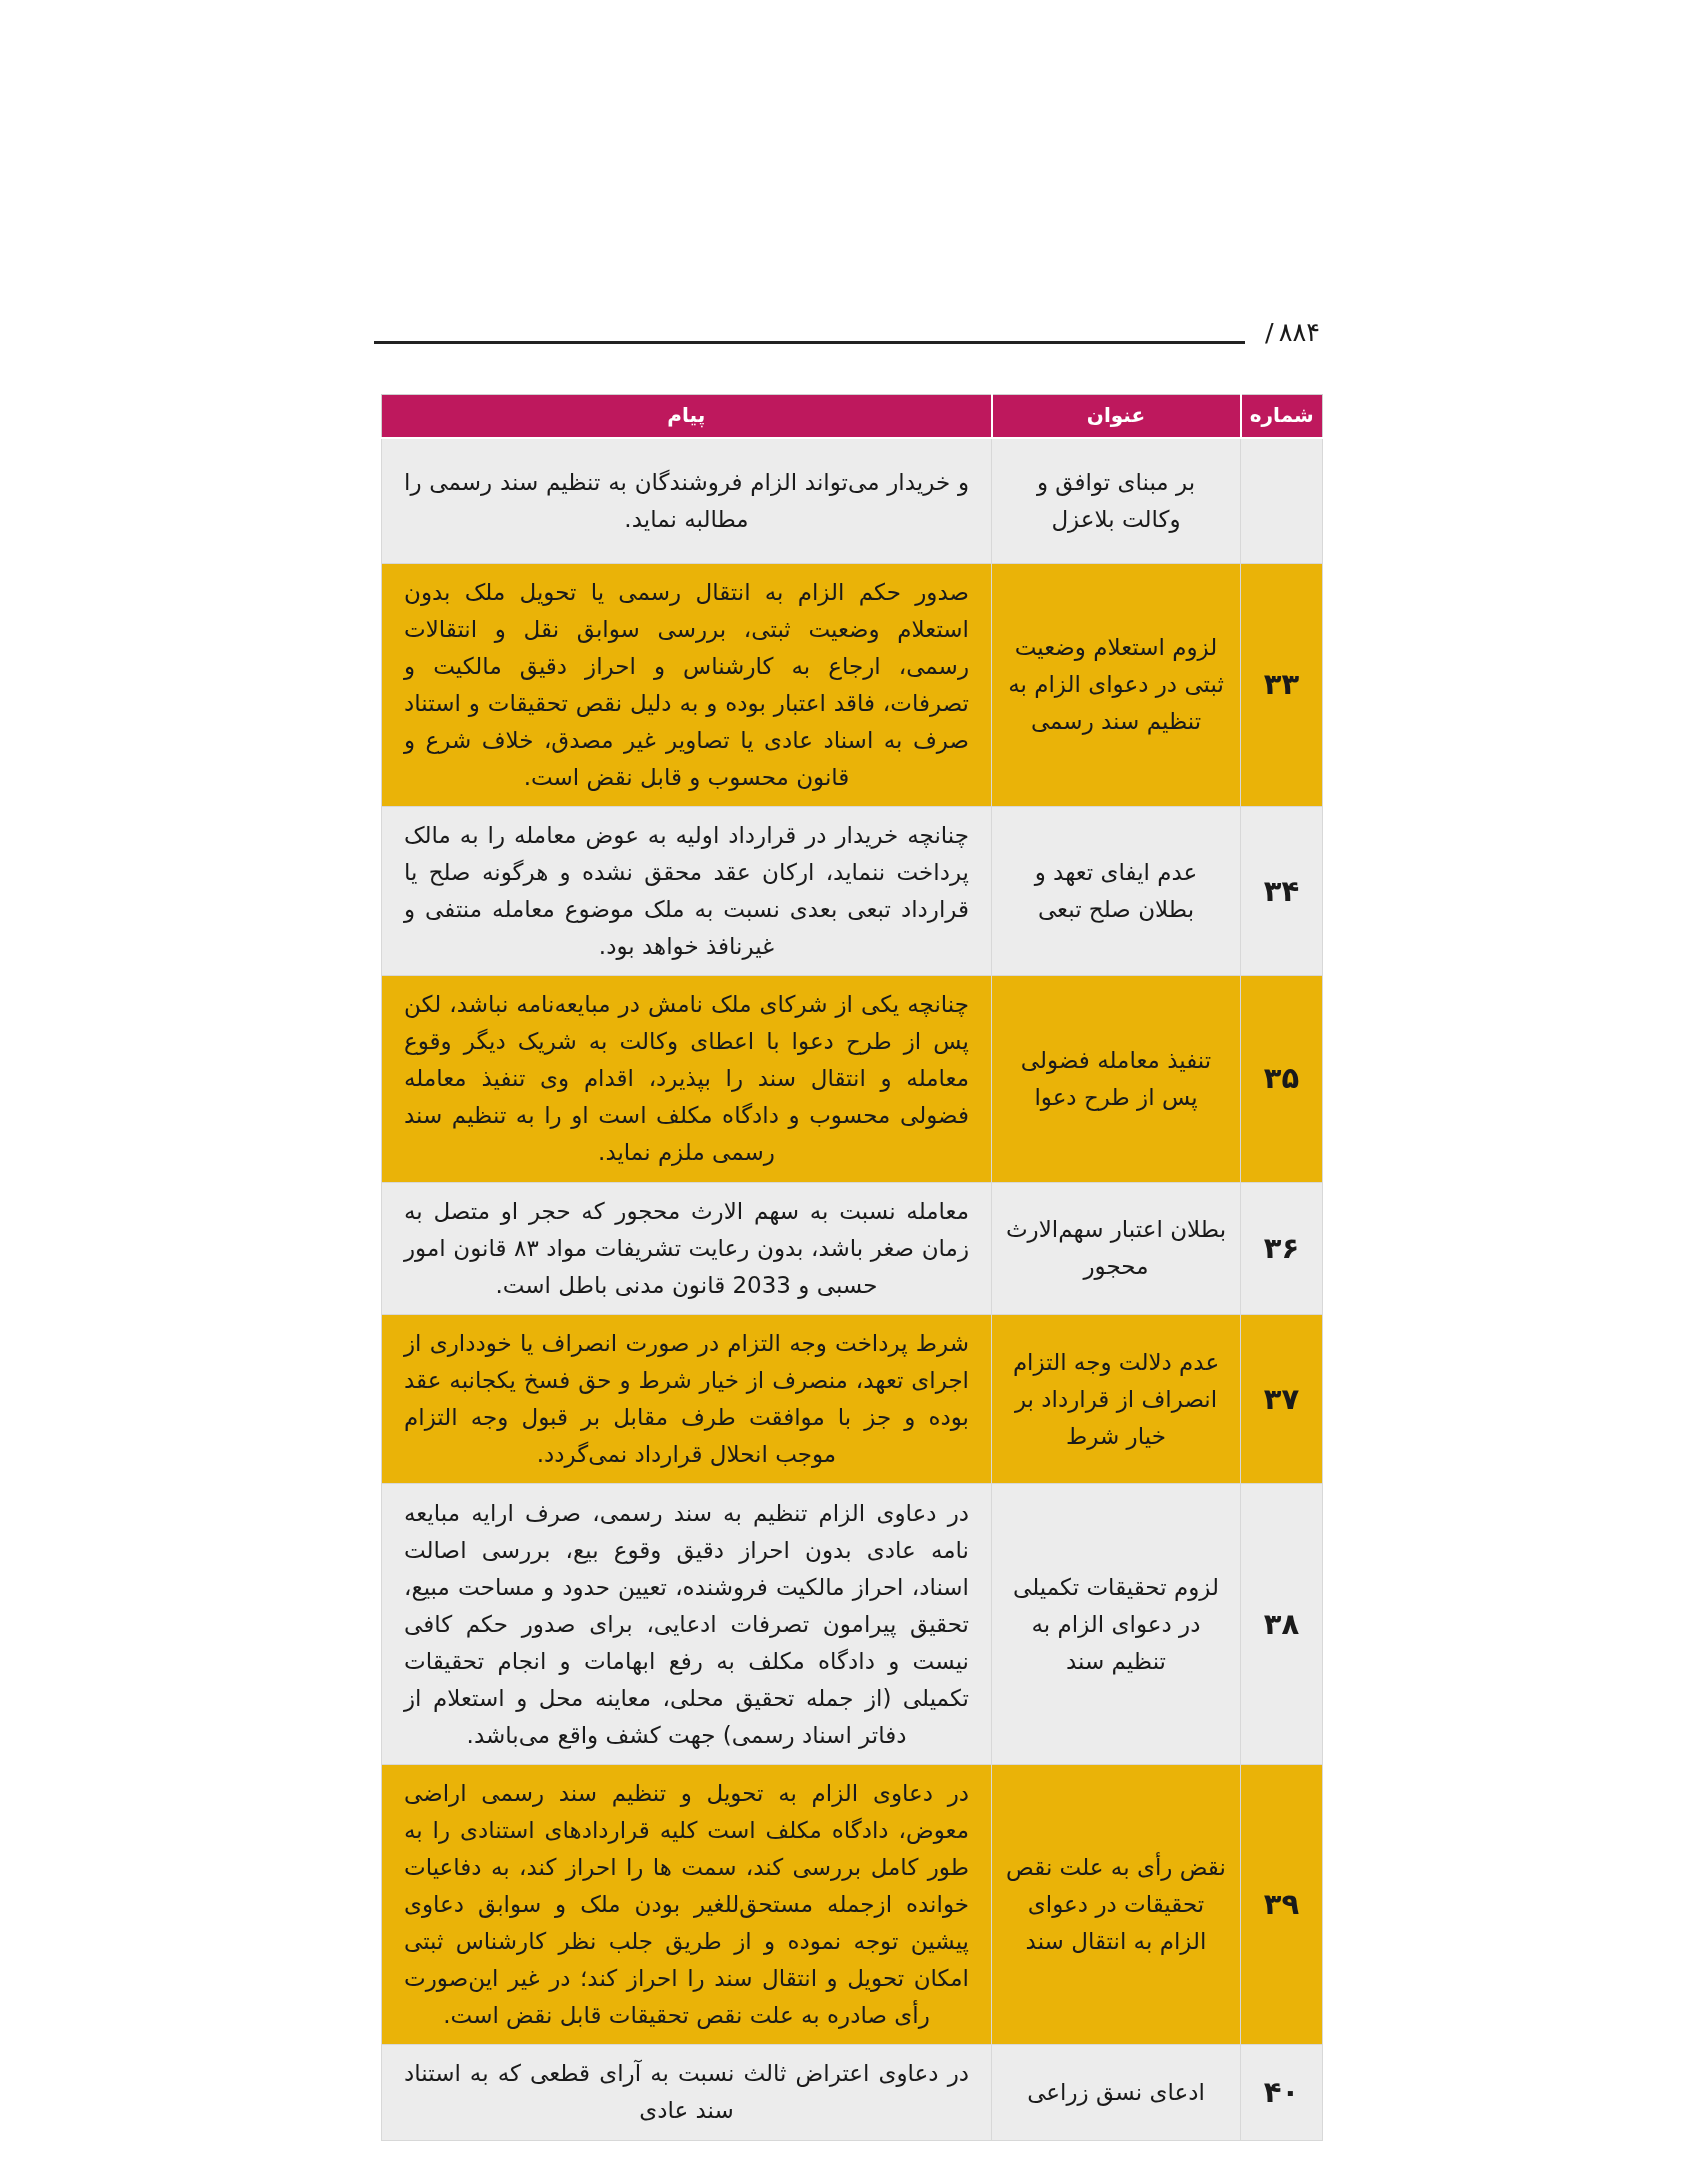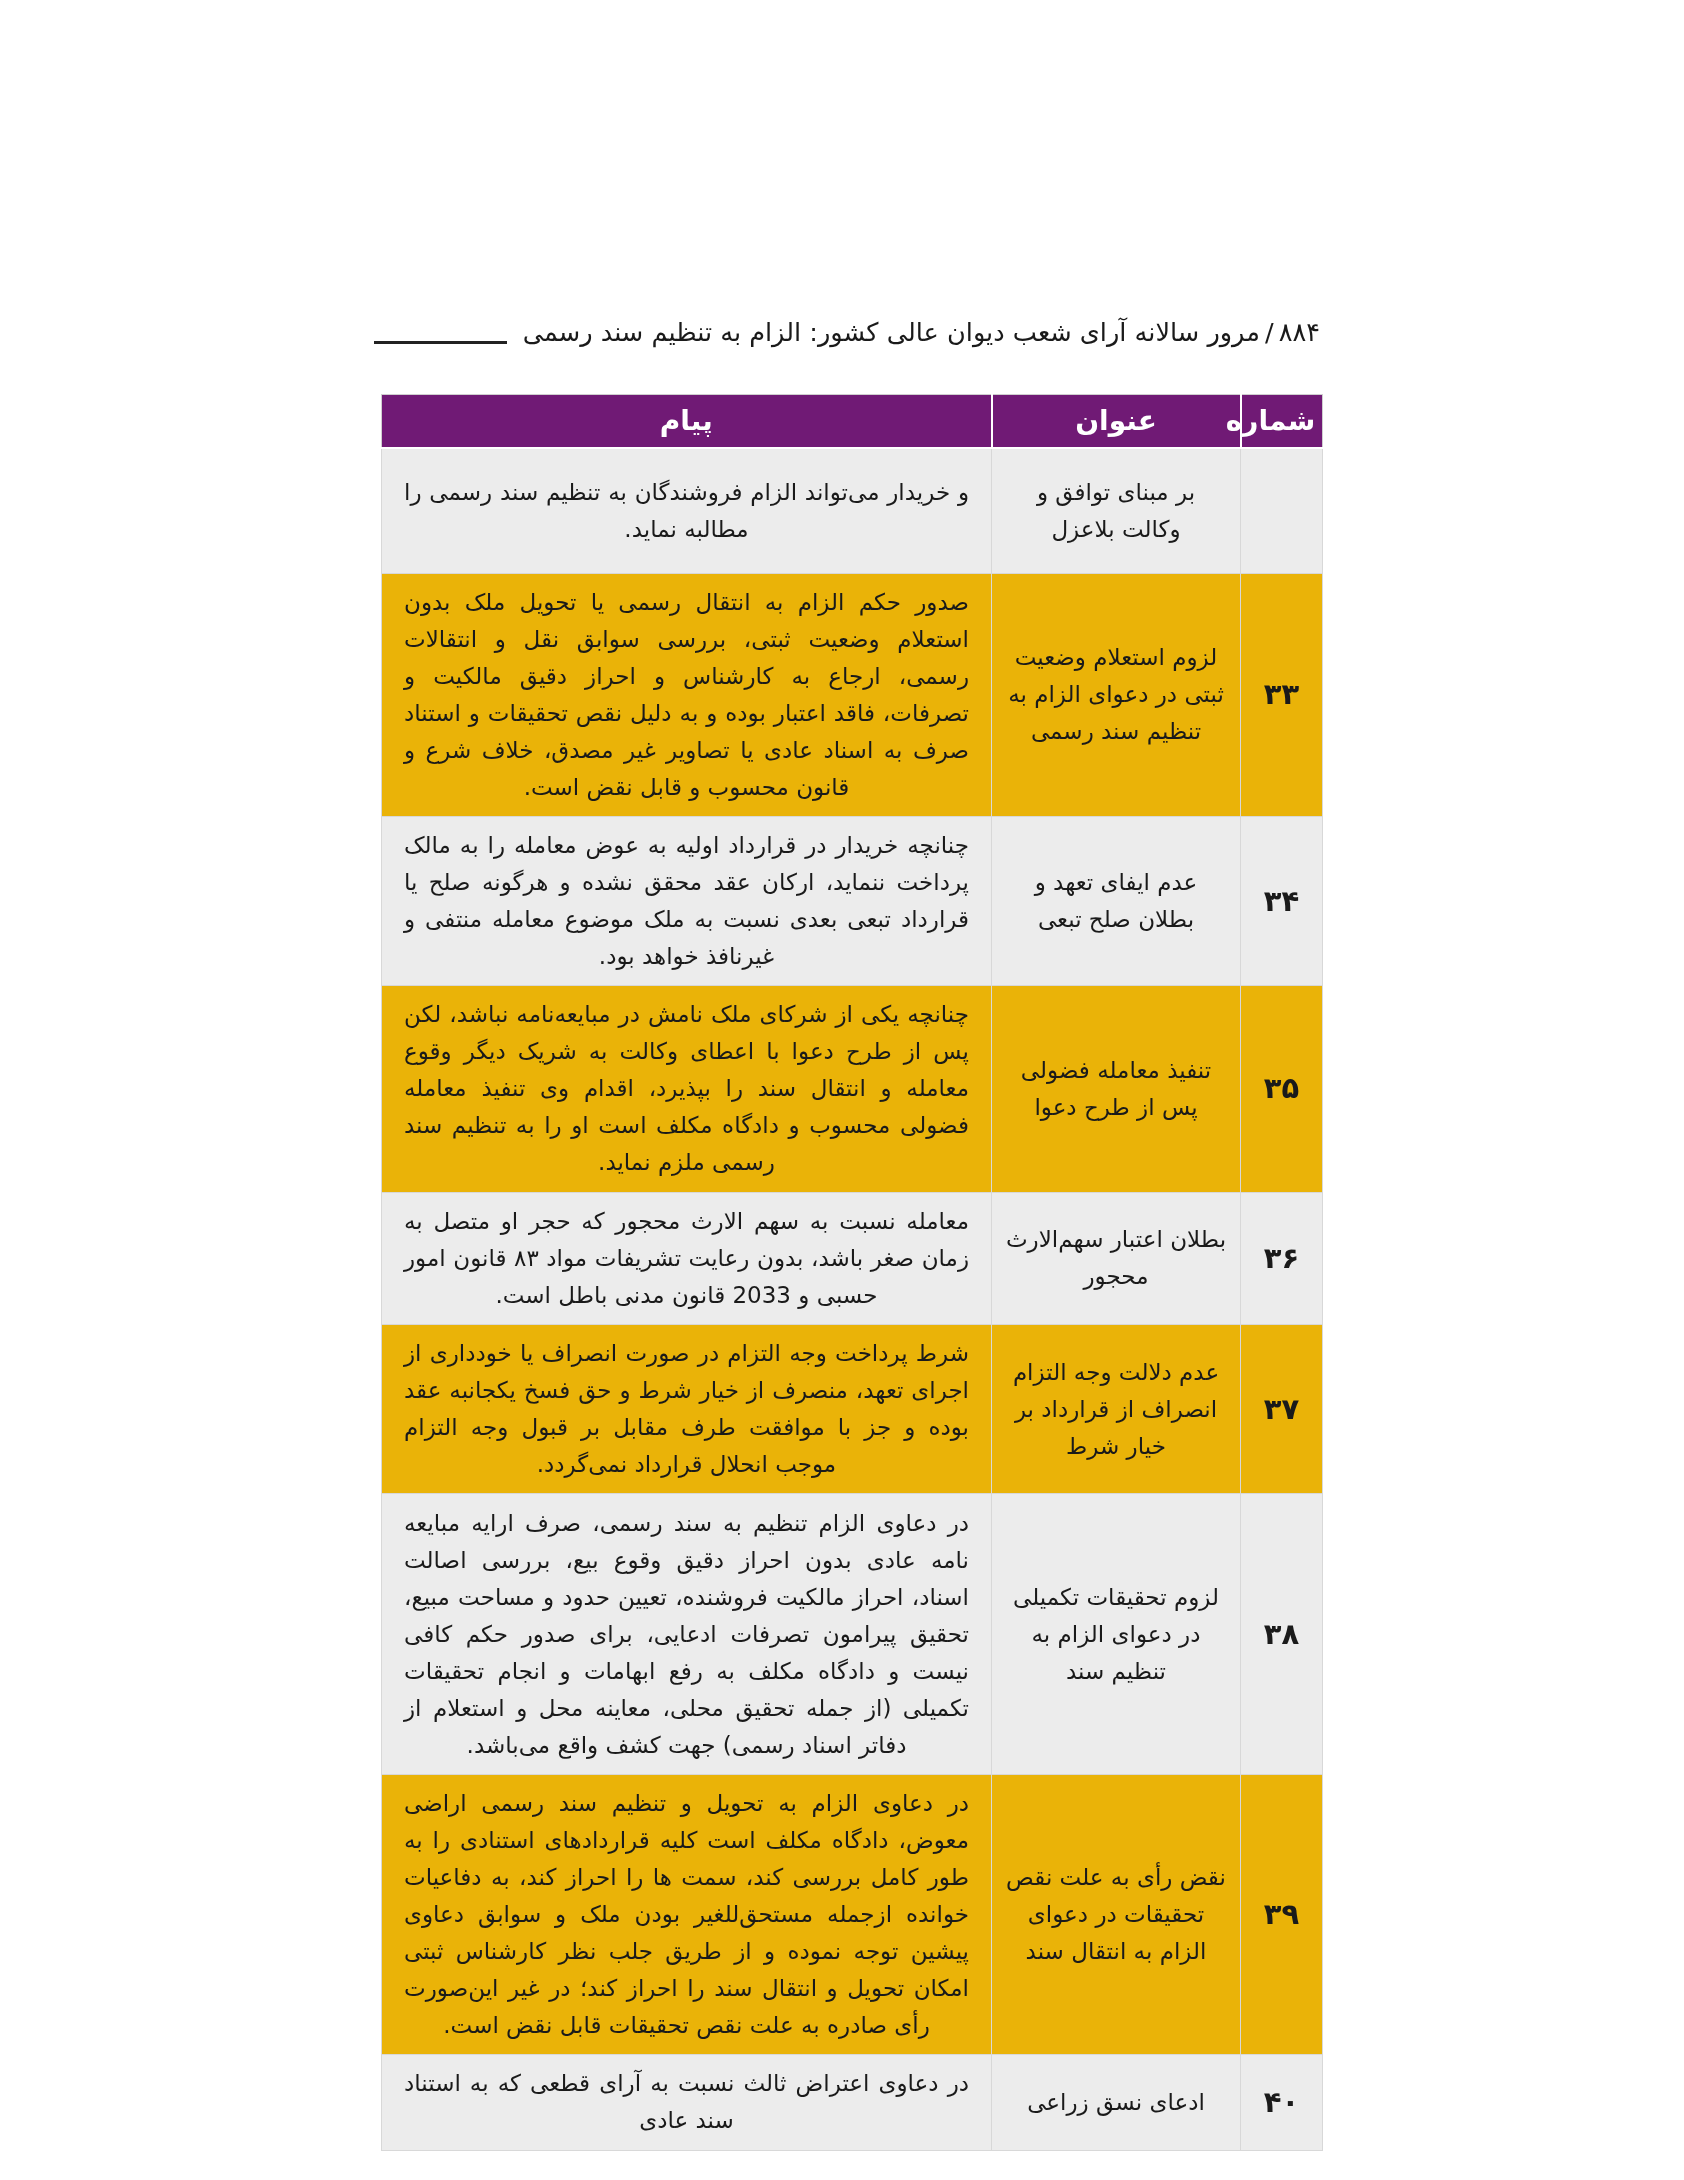--- a/index.html
+++ b/index.html
@@ -47,25 +47,25 @@
     table-layout: fixed;
     border: 1.7px solid #cfcfcf;
     font-size: 23px;
     line-height: 37px;
   }
   col.c-num   { width: 82px; }
   col.c-title { width: 249px; }
   col.c-msg   { width: 610px; }
 
   thead th {
-    background: #701a75;
+    background: #be185d;
     color: #ffffff;
     font-weight: bold;
-    font-size: 28px;
-    height: 53px;
+    font-size: 20px;
+    height: 43px;
     padding: 1.7px 6.8px;
     border: 2.6px solid #ffffff;
     border-top: none;
     text-align: center;
     vertical-align: middle;
   }
   thead th:first-child { border-right: none; }
   thead th:last-child  { border-left: none; }
 
   tbody td {
@@ -90,21 +90,20 @@
     text-align-last: center;
     padding: 10.2px 22px;
   }
 </style>
 </head>
 <body>
 
 <div class="page-header">
   <span class="hdr-text">۸۸۴</span>
   <span class="hdr-text hdr-sep">/</span>
-  <span class="hdr-text">مرور سالانه آرای شعب دیوان عالی کشور: الزام به تنظیم سند رسمی</span>
   <span class="header-rule"></span>
 </div>
 
 <table class="rulings">
   <colgroup>
     <col class="c-num">
     <col class="c-title">
     <col class="c-msg">
   </colgroup>
   <thead>

